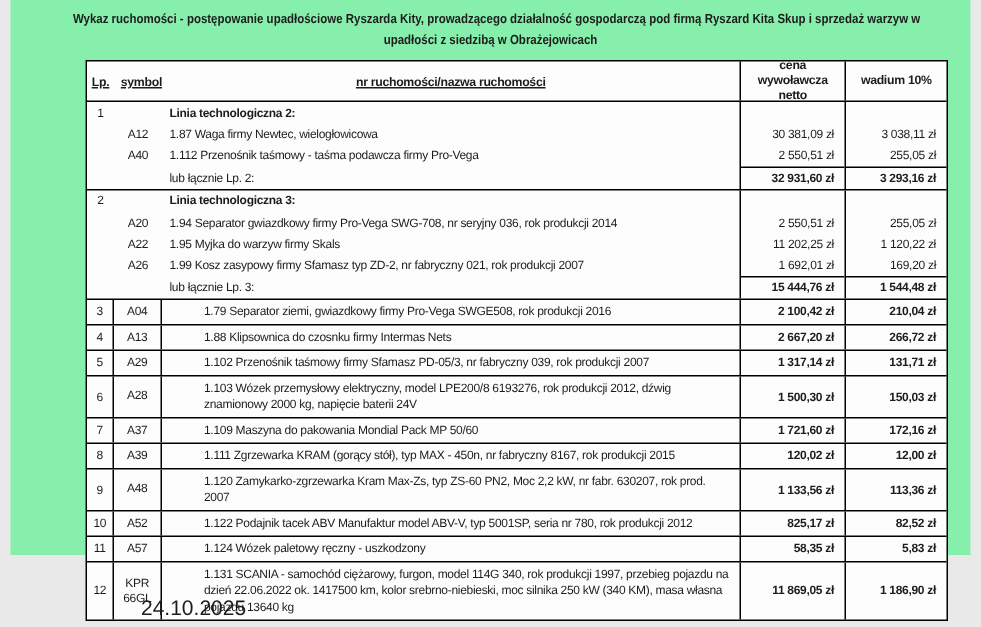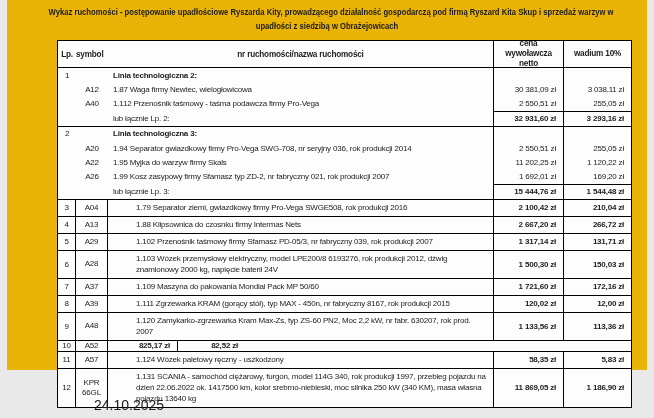--- a/index.html
+++ b/index.html
@@ -3,42 +3,42 @@
 <meta charset="utf-8">
 <style>
   * { box-sizing: border-box; }
   html,body { margin:0; padding:0; }
   body {
     width:654px; height:418px; position:relative; overflow:hidden;
     background:#e9e9e9; font-family:"Liberation Sans", sans-serif; color:#1c1c1c;
   }
   .page {
     position:absolute; left:7px; top:0; width:640px; height:370px;
-    background:#eab308;
+    background:#86efac;
   }
   .doc-title {
     position:absolute; top:6px; left:0; width:640px;
     text-align:center; font-weight:bold; font-size:8.8px; line-height:13.5px;
     transform:scaleX(0.87); transform-origin:50% 0;
   }
   .doc-title .tline { white-space:nowrap; }
 
   .tbl {
     position:absolute; left:50px; top:40px; width:575px;
     border:1.5px solid #000; font-size:8px; letter-spacing:-0.2px;
     background:#fdfdfd;
   }
   .row { display:flex; border-bottom:1px solid #000; align-items:stretch; }
   .row:last-child { border-bottom:none; }
 
   
   .hdr { height:27px; font-weight:bold; font-size:8.2px; }
-  .h-left { flex:1; display:flex; align-items:center; border-right:1px solid #000; }
+  .h-left { flex:1; display:flex; align-items:center; border-right:1px solid #000;text-decoration:underline; }
   .h-lp  { width:18px; text-align:center; flex-shrink:0; }
-  .h-sym { width:32px; text-align:left; flex-shrink:0; }
+  .h-sym { width:32px; text-align:right; flex-shrink:0; }
   .h-name { flex:1; text-align:center; }
   .c-price { width:70px; border-right:1px solid #000; flex-shrink:0;text-align:right; }
   .c-dep   { width:67px; flex-shrink:0; }
   .hdr .c-price, .hdr .c-dep {
     display:flex; align-items:center; justify-content:center;
     text-align:center; line-height:10px; padding:0 3px;
   }
 
   
   .item .c-lp  { width:18px; border-right:1px solid #000; display:flex; align-items:center; justify-content:center; flex-shrink:0; }
@@ -207,20 +207,21 @@
         <div class="row item">
           <div class="c-lp">9</div>
           <div class="c-sym">A48</div>
           <div class="c-name">1.120 Zamykarko-zgrzewarka Kram Max-Zs, typ ZS-60 PN2, Moc 2,2 kW, nr fabr. 630207, rok prod. 2007</div>
           <div class="c-price">1 133,56 zł</div>
           <div class="c-dep">113,36 zł</div>
         </div>
         <div class="row item">
           <div class="c-lp">10</div>
           <div class="c-sym">A52</div>
+          <div class="c-name">1.122 Podajnik tacek ABV Manufaktur model ABV-V, typ 5001SP, seria nr 780, rok produkcji 2012</div>
           <div class="c-price">825,17 zł</div>
           <div class="c-dep">82,52 zł</div>
         </div>
         <div class="row item">
           <div class="c-lp">11</div>
           <div class="c-sym">A57</div>
           <div class="c-name">1.124 Wózek paletowy ręczny - uszkodzony</div>
           <div class="c-price">58,35 zł</div>
           <div class="c-dep">5,83 zł</div>
         </div>

